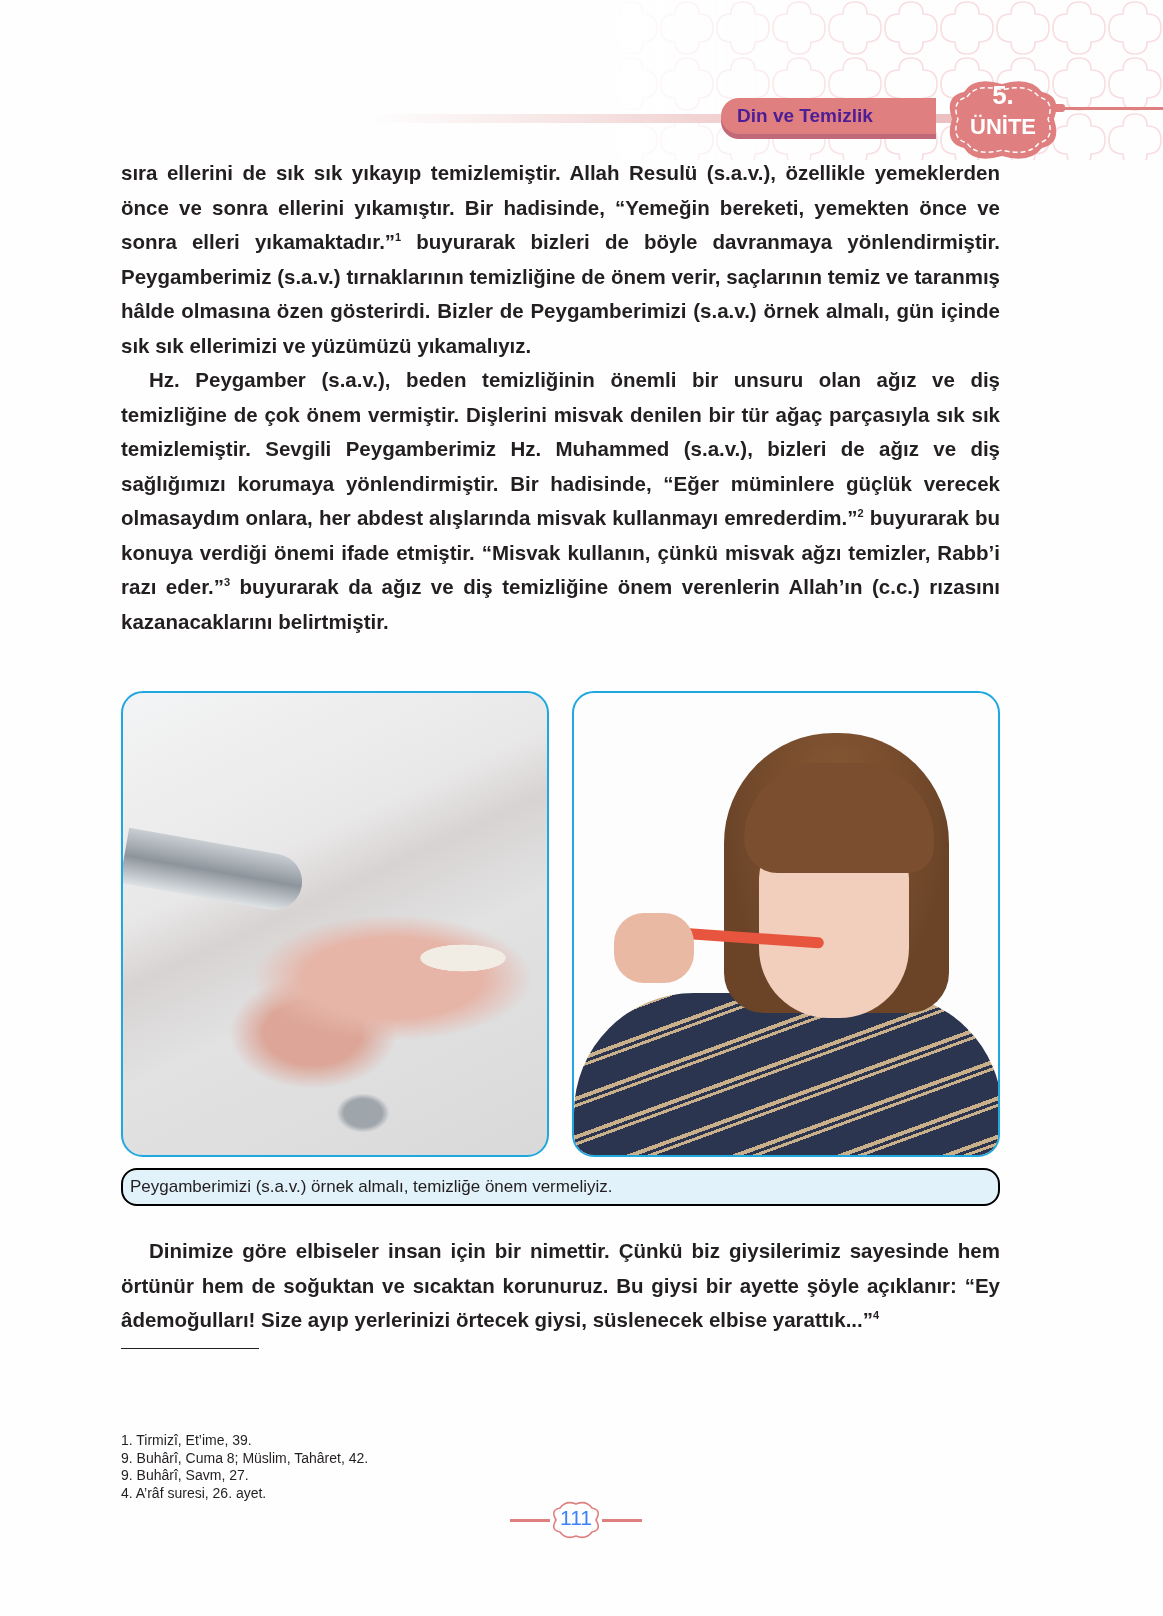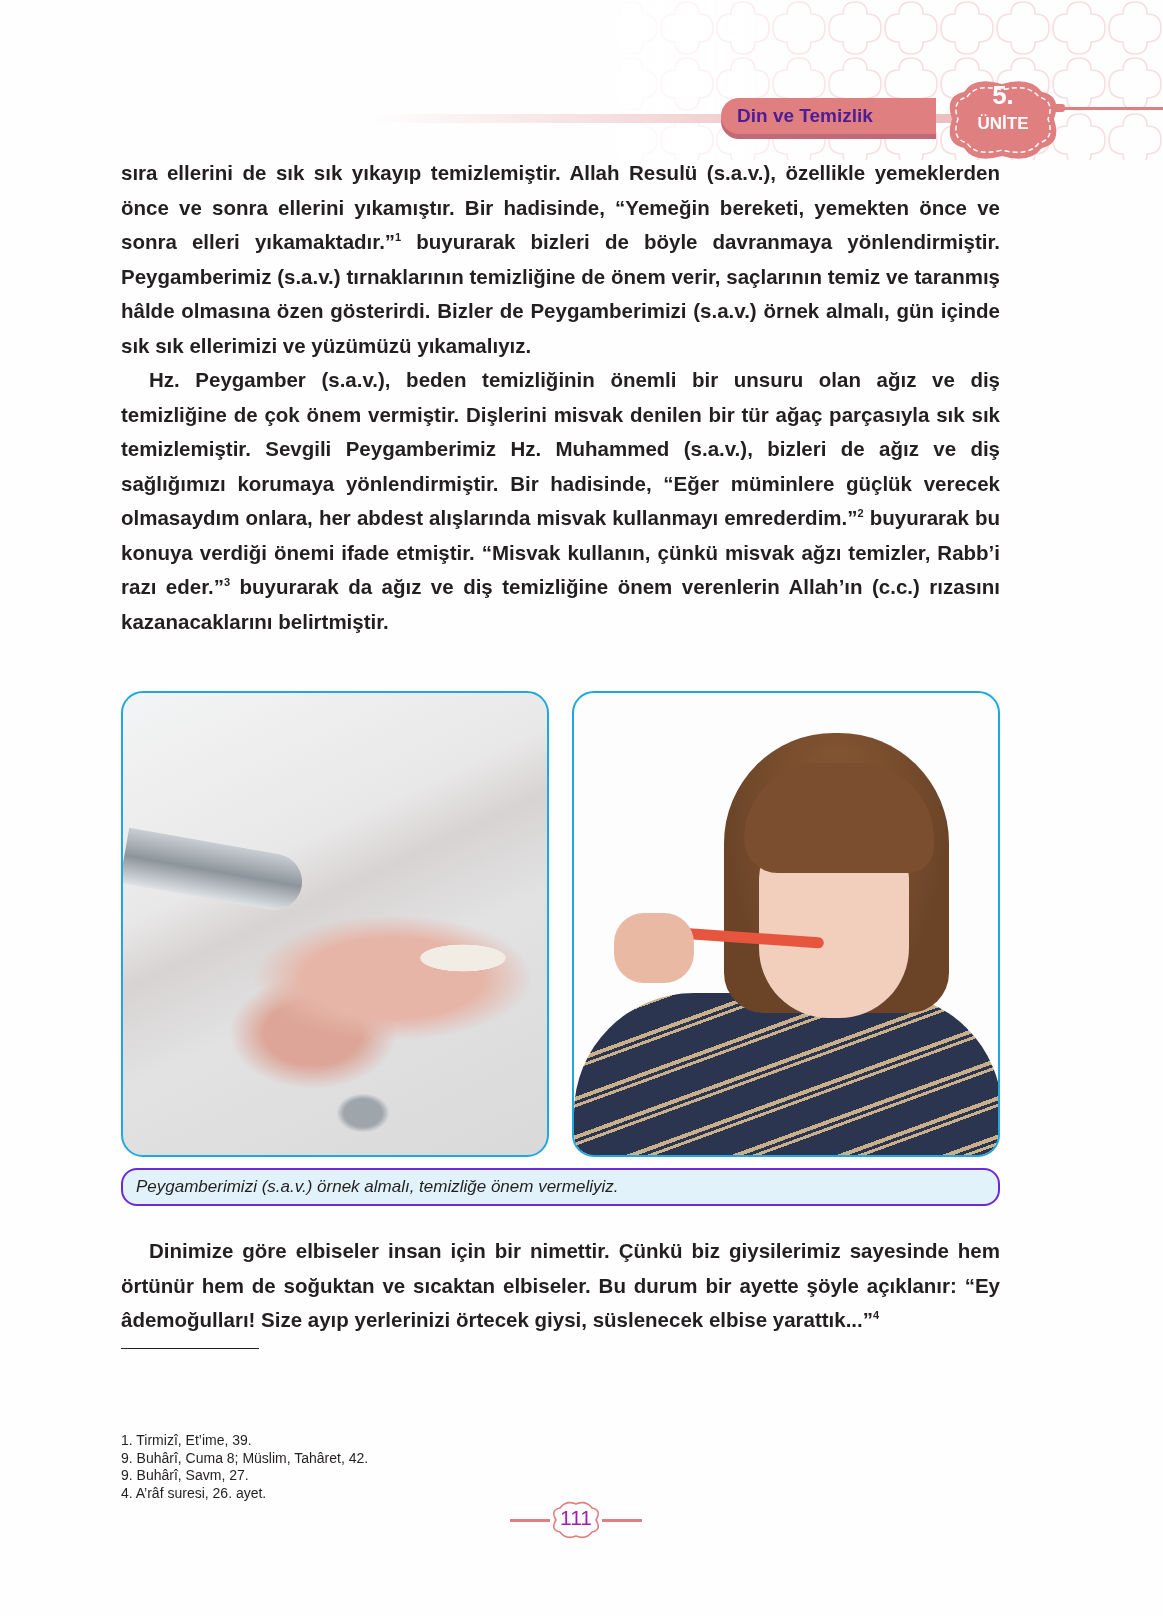--- a/index.html
+++ b/index.html
@@ -28,21 +28,21 @@
   .right-stub { position: absolute; left: 1010px; top: 104px; width: 55px; height: 8px; background: #e07f7f; border-radius: 3px; }
   .unit-badge {
     position: absolute; left: 944px; top: 74px; width: 118px; height: 90px;
   }
   .unit-badge svg { position: absolute; left: 0; top: 0; }
   .unit-num, .unit-label {
     position: absolute; left: 0; width: 118px; text-align: center;
     color: #fff; font-weight: bold;
   }
   .unit-num { top: 6px; font-size: 26px; }
-  .unit-label { top: 40px; font-size: 17px; }
+  .unit-label { top: 40px; font-size: 22px; }
   .text-block {
     position: absolute; left: 121px; width: 879px;
     font-size: 20.5px; line-height: 34.5px; text-align: justify; font-weight: bold;
   }
   .text-block p { margin: 0; }
   .indent { text-indent: 28px; }
   sup { font-size: 11px; vertical-align: 8px; line-height: 0; }
   .photo {
     position: absolute; top: 691px; width: 428px; height: 466px;
     border: 2px solid #1fa8df; border-radius: 22px; overflow: hidden; box-sizing: border-box;
@@ -85,33 +85,33 @@
   .toothbrush {
     position: absolute; left: 60px; top: 238px; width: 190px; height: 11px;
     background: #e8553f; border-radius: 6px; transform: rotate(4deg);
   }
   .boy-hand {
     position: absolute; left: 40px; top: 220px; width: 80px; height: 70px;
     background: #e9b9a3; border-radius: 30px;
   }
   .caption {
     position: absolute; left: 121px; top: 1168px; width: 879px; height: 38px;
-    border: 2px solid #6d28d9; border-radius: 16px; background: #e2f2fb;
-    box-sizing: border-box; padding-left: 13px;
-    font-style: italic; font-size: 17px; line-height: 34px; color: #231f20;
+    border: 2px solid #000000; border-radius: 16px; background: #e2f2fb;
+    box-sizing: border-box; padding-left: 7px;
+    font-size: 17px; line-height: 34px; color: #231f20;
   }
   .footnote-rule { position: absolute; left: 121px; top: 1348px; width: 138px; height: 1px; background: #231f20; }
   .footnotes {
     position: absolute; left: 121px; top: 1392px; font-size: 14px; line-height: 17.5px; margin-top: 40px;
   }
   .page-num-wrap { position: absolute; left: 510px; top: 1500px; width: 132px; height: 40px; }
   .page-line { position: absolute; top: 19px; height: 3px; background: #e07f7f; }
   .page-num {
     position: absolute; left: 0; width: 132px; top: 6px; text-align: center;
-    color: #a21caf; font-size: 21px;
+    color: #3b82f6; font-size: 21px;
   }
 </style>
 </head>
 <body>
 
 <svg class="pattern" viewBox="0 0 560 160" preserveAspectRatio="none">
   <defs>
     <pattern id="qf" width="56" height="56" patternUnits="userSpaceOnUse">
       <path d="M28 2 Q40 2 40 14 Q54 14 54 28 Q54 42 40 42 Q40 54 28 54 Q16 54 16 42 Q2 42 2 28 Q2 14 16 14 Q16 2 28 2 Z" fill="none" stroke="#f3c3c8" stroke-width="1.6"></path>
     </pattern>
@@ -153,21 +153,21 @@
   <div class="boy-hair"></div>
   <div class="boy-face"></div>
   <div class="boy-bangs"></div>
   <div class="toothbrush"></div>
   <div class="boy-hand"></div>
 </div>
 
 <div class="caption">Peygamberimizi (s.a.v.) örnek almalı, temizliğe önem vermeliyiz.</div>
 
 <div class="text-block" style="top:1234px;">
-  <p class="indent"><span>Dinimize göre elbiseler insan için bir nimettir. Çünkü biz giysilerimiz sayesinde hem örtünür hem de soğuktan ve sıcaktan elbiseler. Bu durum bir ayette şöyle açıklanır: “</span><b>Ey âdemoğulları! Size ayıp yerlerinizi örtecek giysi, süslenecek elbise yarattık...</b><span>”</span><sup>4</sup></p>
+  <p class="indent"><span>Dinimize göre elbiseler insan için bir nimettir. Çünkü biz giysilerimiz sayesinde hem örtünür hem de soğuktan ve sıcaktan korunuruz. Bu giysi bir ayette şöyle açıklanır: “</span><b>Ey âdemoğulları! Size ayıp yerlerinizi örtecek giysi, süslenecek elbise yarattık...</b><span>”</span><sup>4</sup></p>
 </div>
 
 <div class="footnote-rule"></div>
 <div class="footnotes">
   <div>1. Tirmizî, Et’ime, 39.</div>
   <div>9. Buhârî, Cuma 8; Müslim, Tahâret, 42.</div>
   <div>9. Buhârî, Savm, 27.</div>
   <div>4. A’râf suresi, 26. ayet.</div>
 </div>
 

